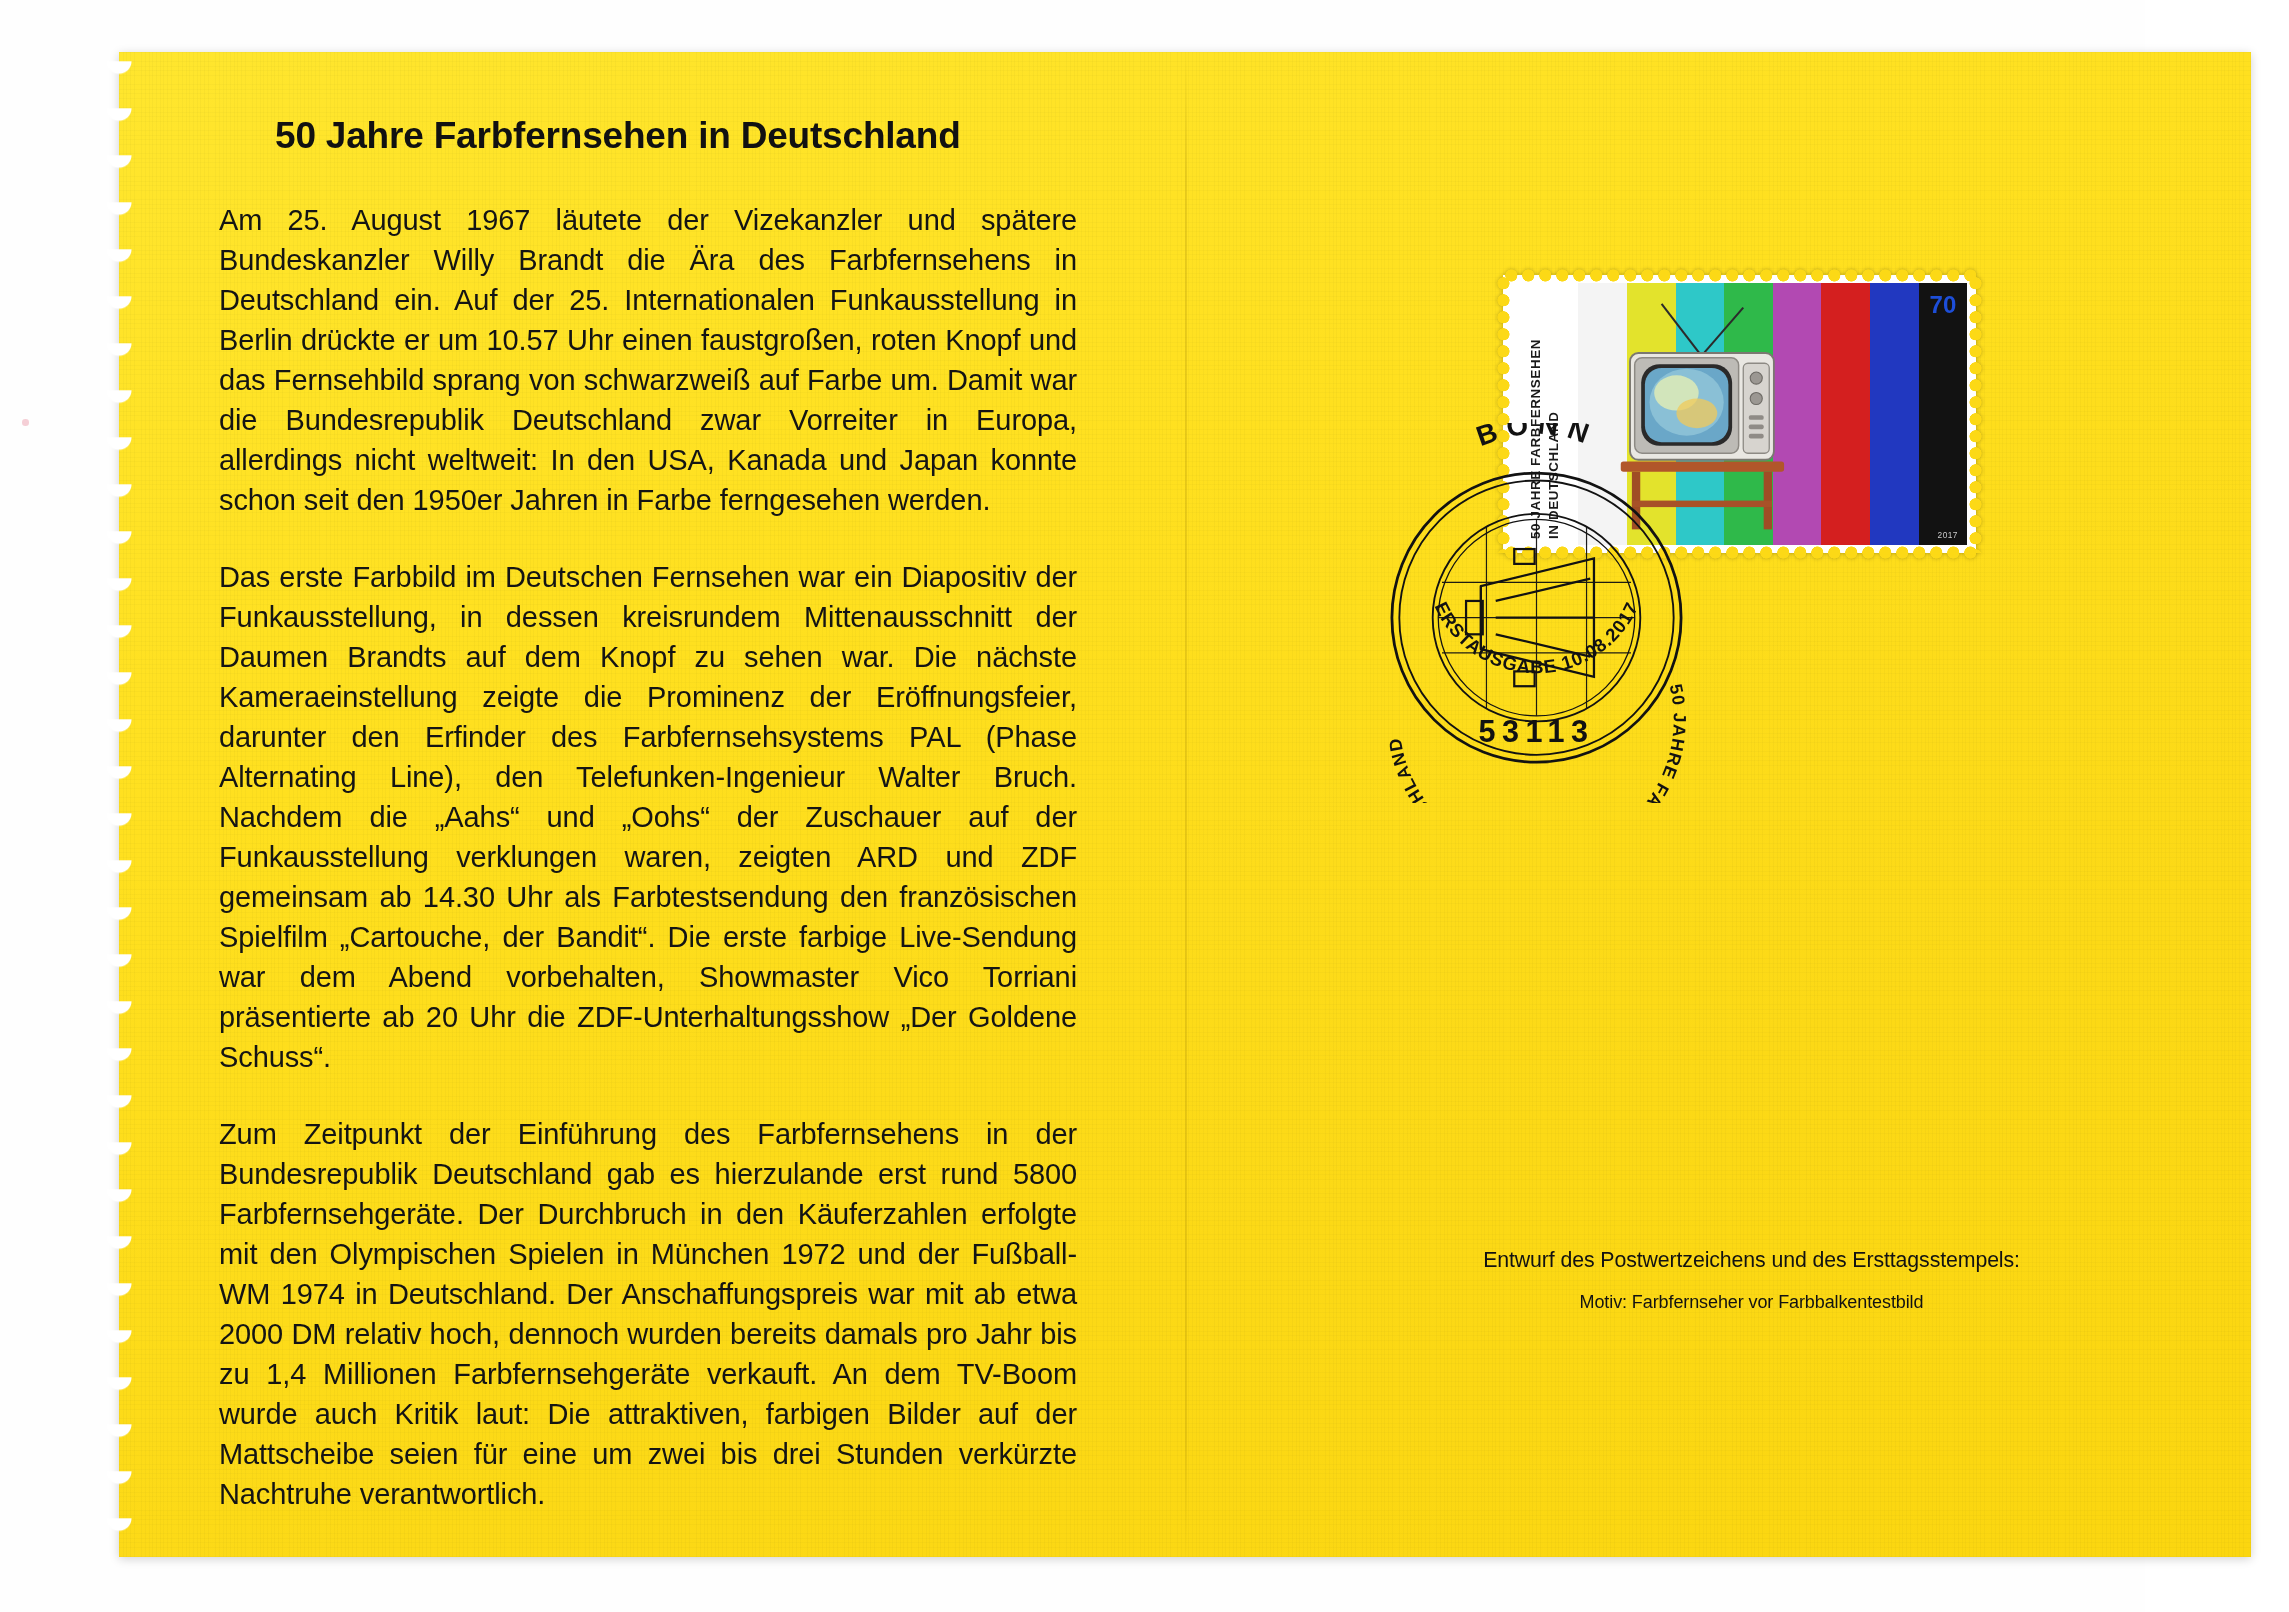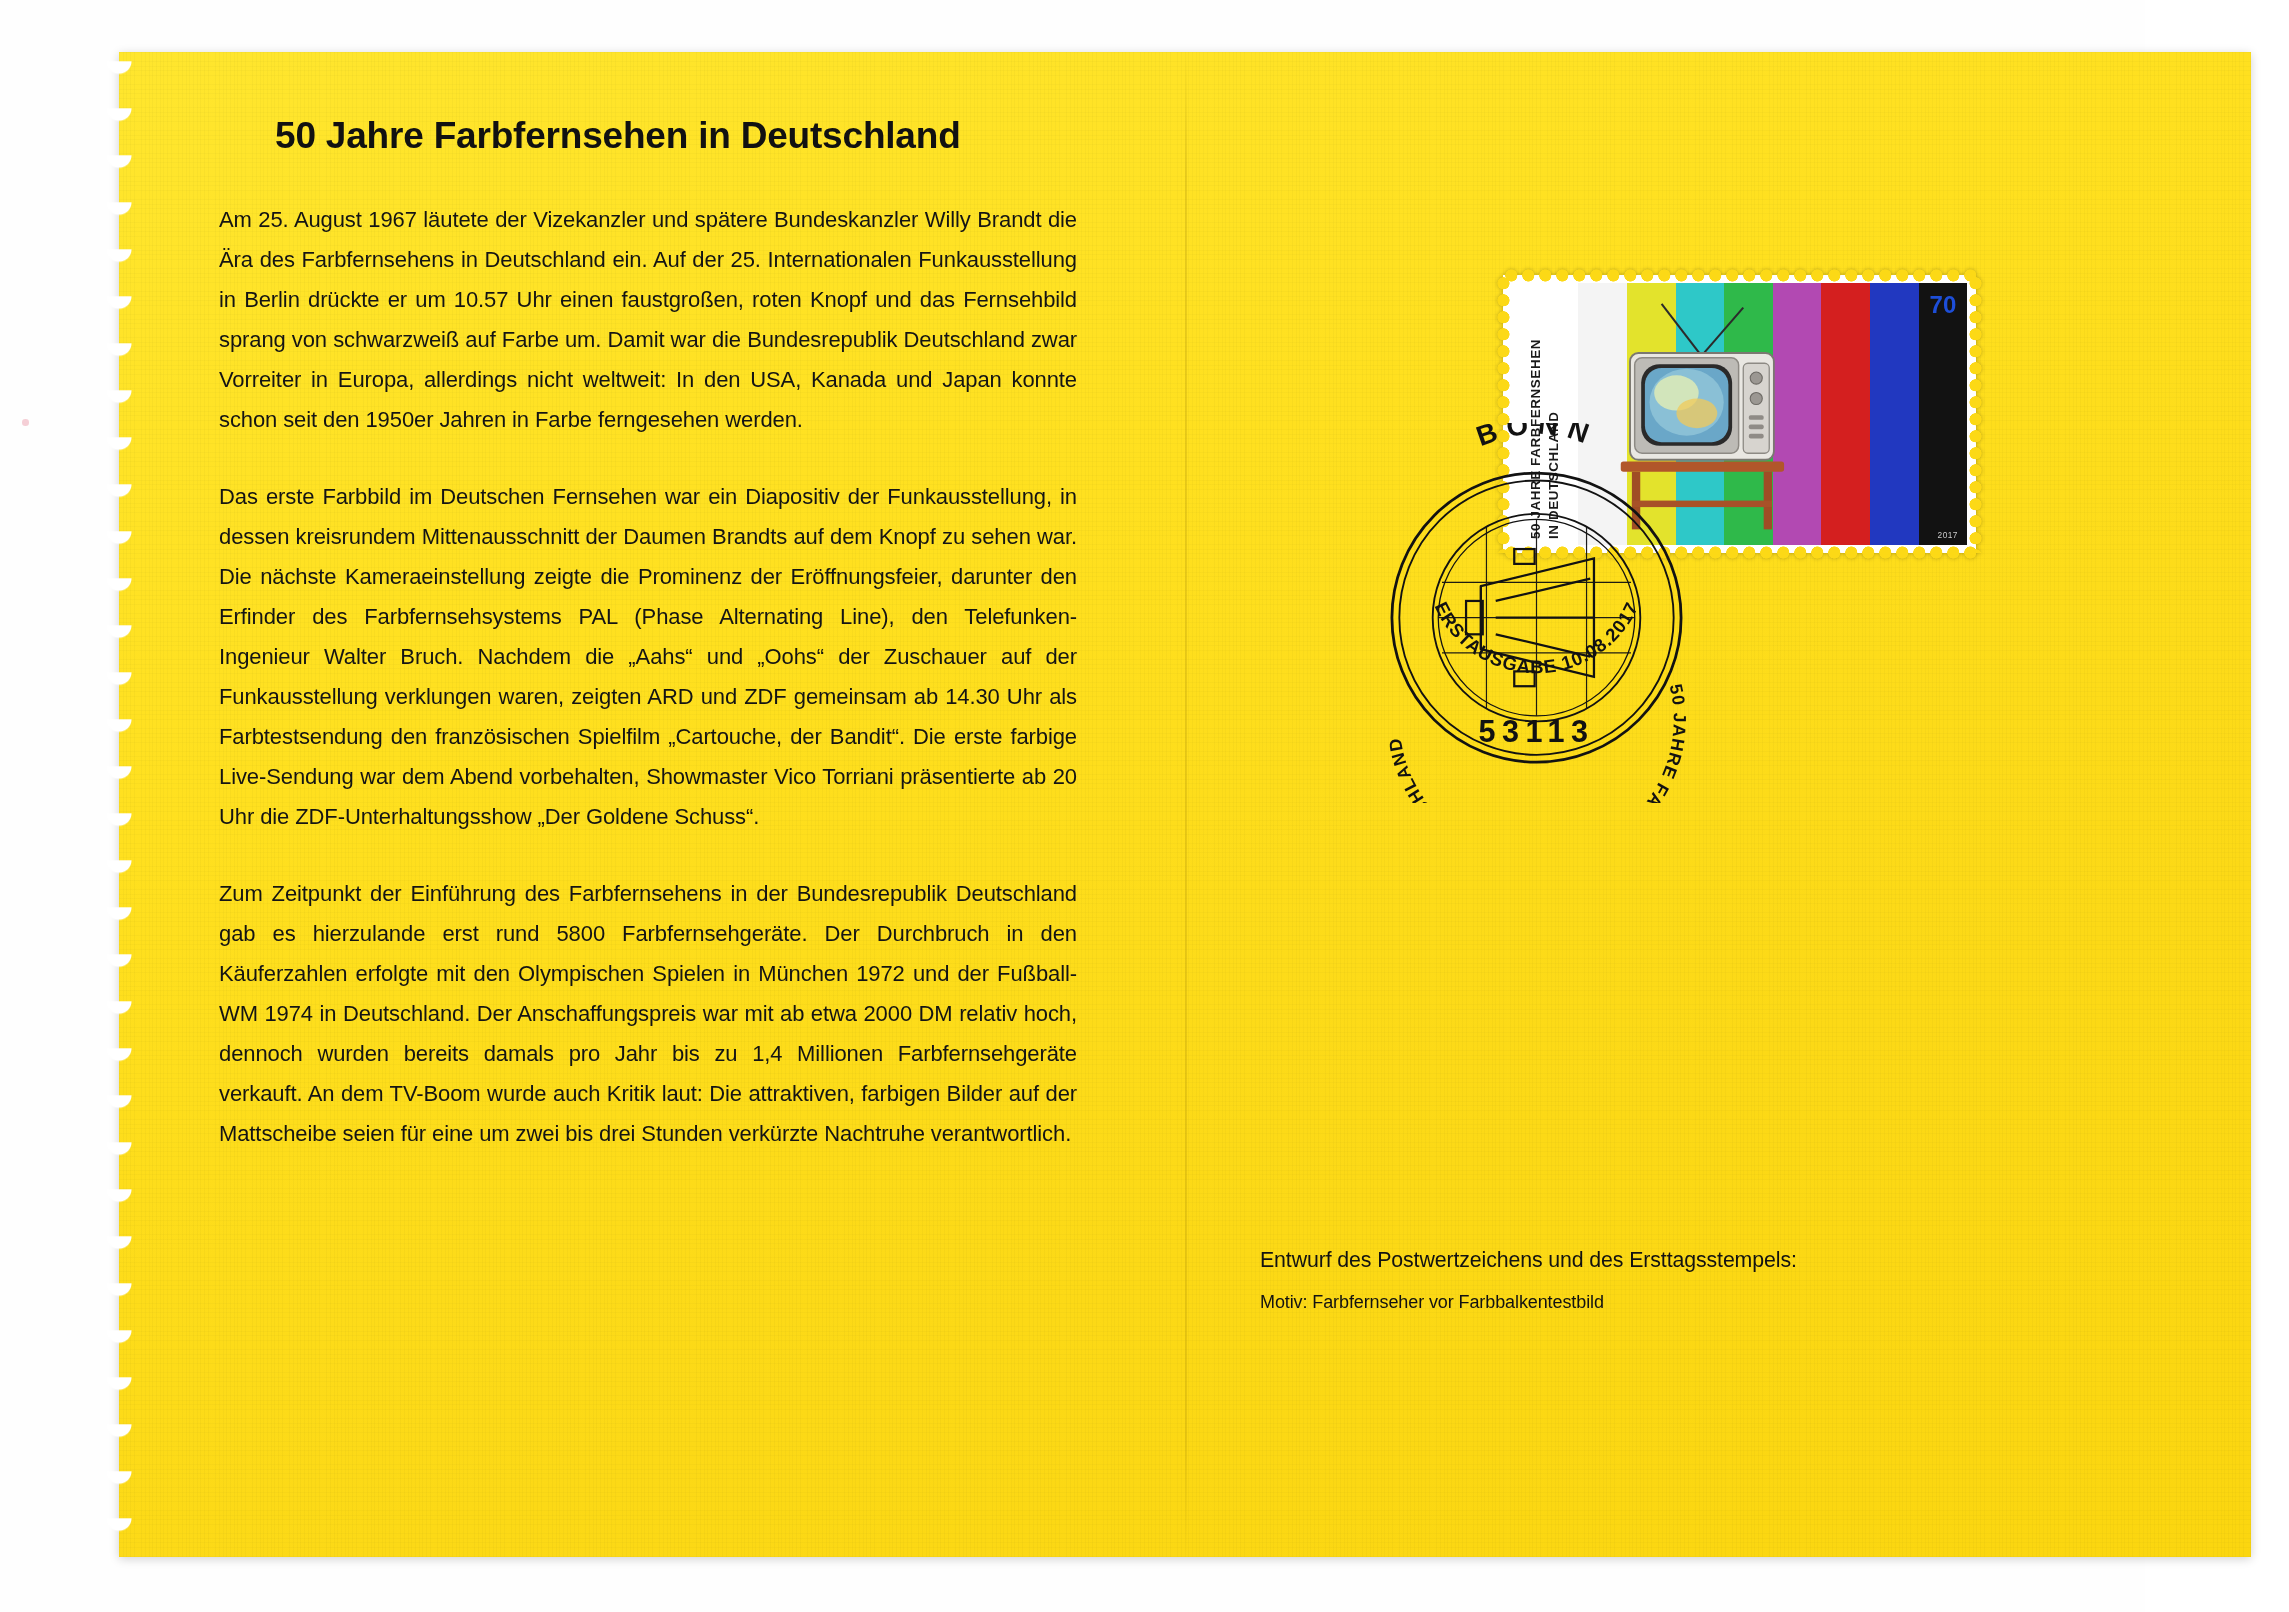--- a/index.html
+++ b/index.html
@@ -81,21 +81,21 @@
   #doc-title {
     font-size: 37px;
     font-weight: bold;
     color: #111111;
     letter-spacing: -0.2px;
     margin: 0 0 43px 56px;
     white-space: nowrap;
   }
 
   .para {
-    font-size: 22px;
+    font-size: 29px;
     line-height: 40px;
     color: #141414;
     text-align: justify;
     margin: 0 0 37px 0;
     width: 858px;
     letter-spacing: -0.1px;
     hyphens: manual;
   }
   .para:last-child { margin-bottom: 0; }
 
@@ -233,21 +233,21 @@
     z-index: 9;
     pointer-events: none;
   }
 
   
   #credits {
     position: absolute;
     left: 0;
     top: 1192px;
     width: 983px;
-    text-align: left;
+    text-align: center;
     color: #121212;
   }
   .credit-line {
     font-size: 21.3px;
     line-height: 32px;
     letter-spacing: -0.1px;
   }
   .credit-motif {
     margin-top: 16px;
     font-size: 18px;

